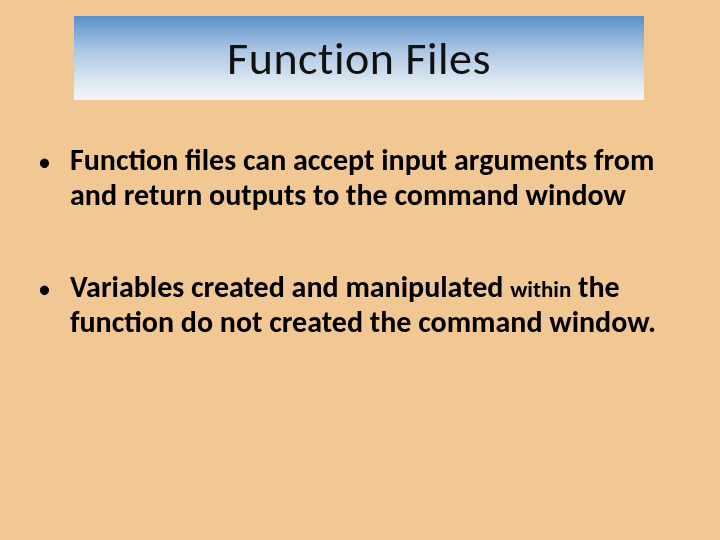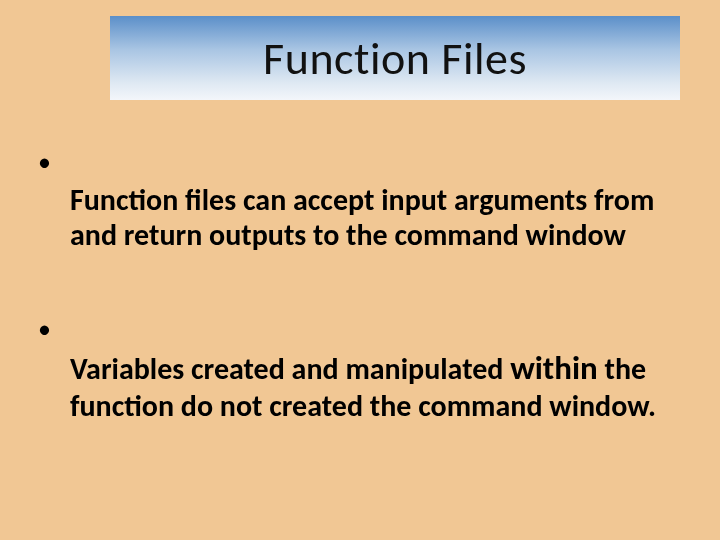--- a/index.html
+++ b/index.html
@@ -12,21 +12,20 @@
   .title-bar {
     position: absolute;
     left: 74px;
     top: 16px;
     width: 570px;
     height: 84px;
     background: linear-gradient(to bottom, #5b8fc9 0%, #a9c5e3 40%, #dfe9f3 80%, #f3f6fa 100%);
     display: flex;
     align-items: center;
     justify-content: center;
-    margin-left: 36px;
   }
   .title-text {
     font-size: 46px;
     font-weight: 400;
     color: #111;
     letter-spacing: 0.5px;
   }
   .bullets {
     position: absolute;
     left: 38px;
@@ -43,24 +42,23 @@
     font-size: 26px;
     line-height: 1.1;
     padding-top: 6px;
     text-align: left;
   }
   .bullet-text {
     flex: 1;
     font-size: 30px;
     line-height: 1.18;
     font-weight: 700;
-    margin-top: 40px;
   }
   .within {
-    font-size: 33px;
+    font-size: 23px;
     font-weight: 700;
   }
 </style>
 </head>
 <body>
 
 <div class="title-bar">
   <div class="title-text">Function Files</div>
 </div>
 

